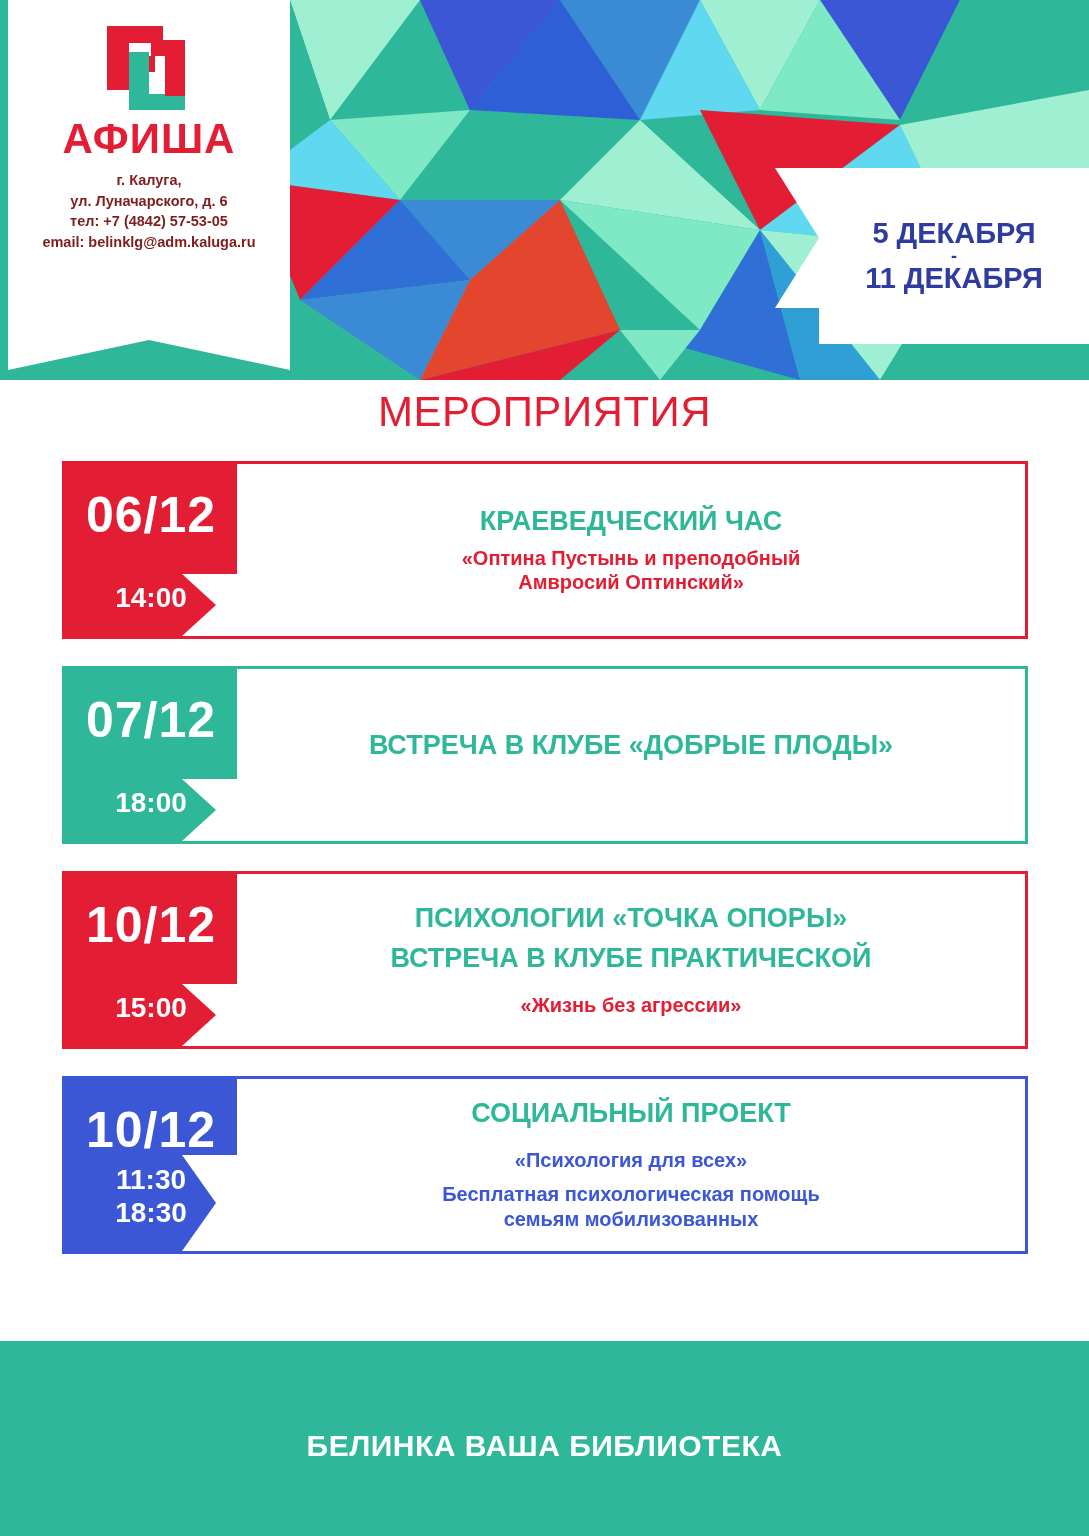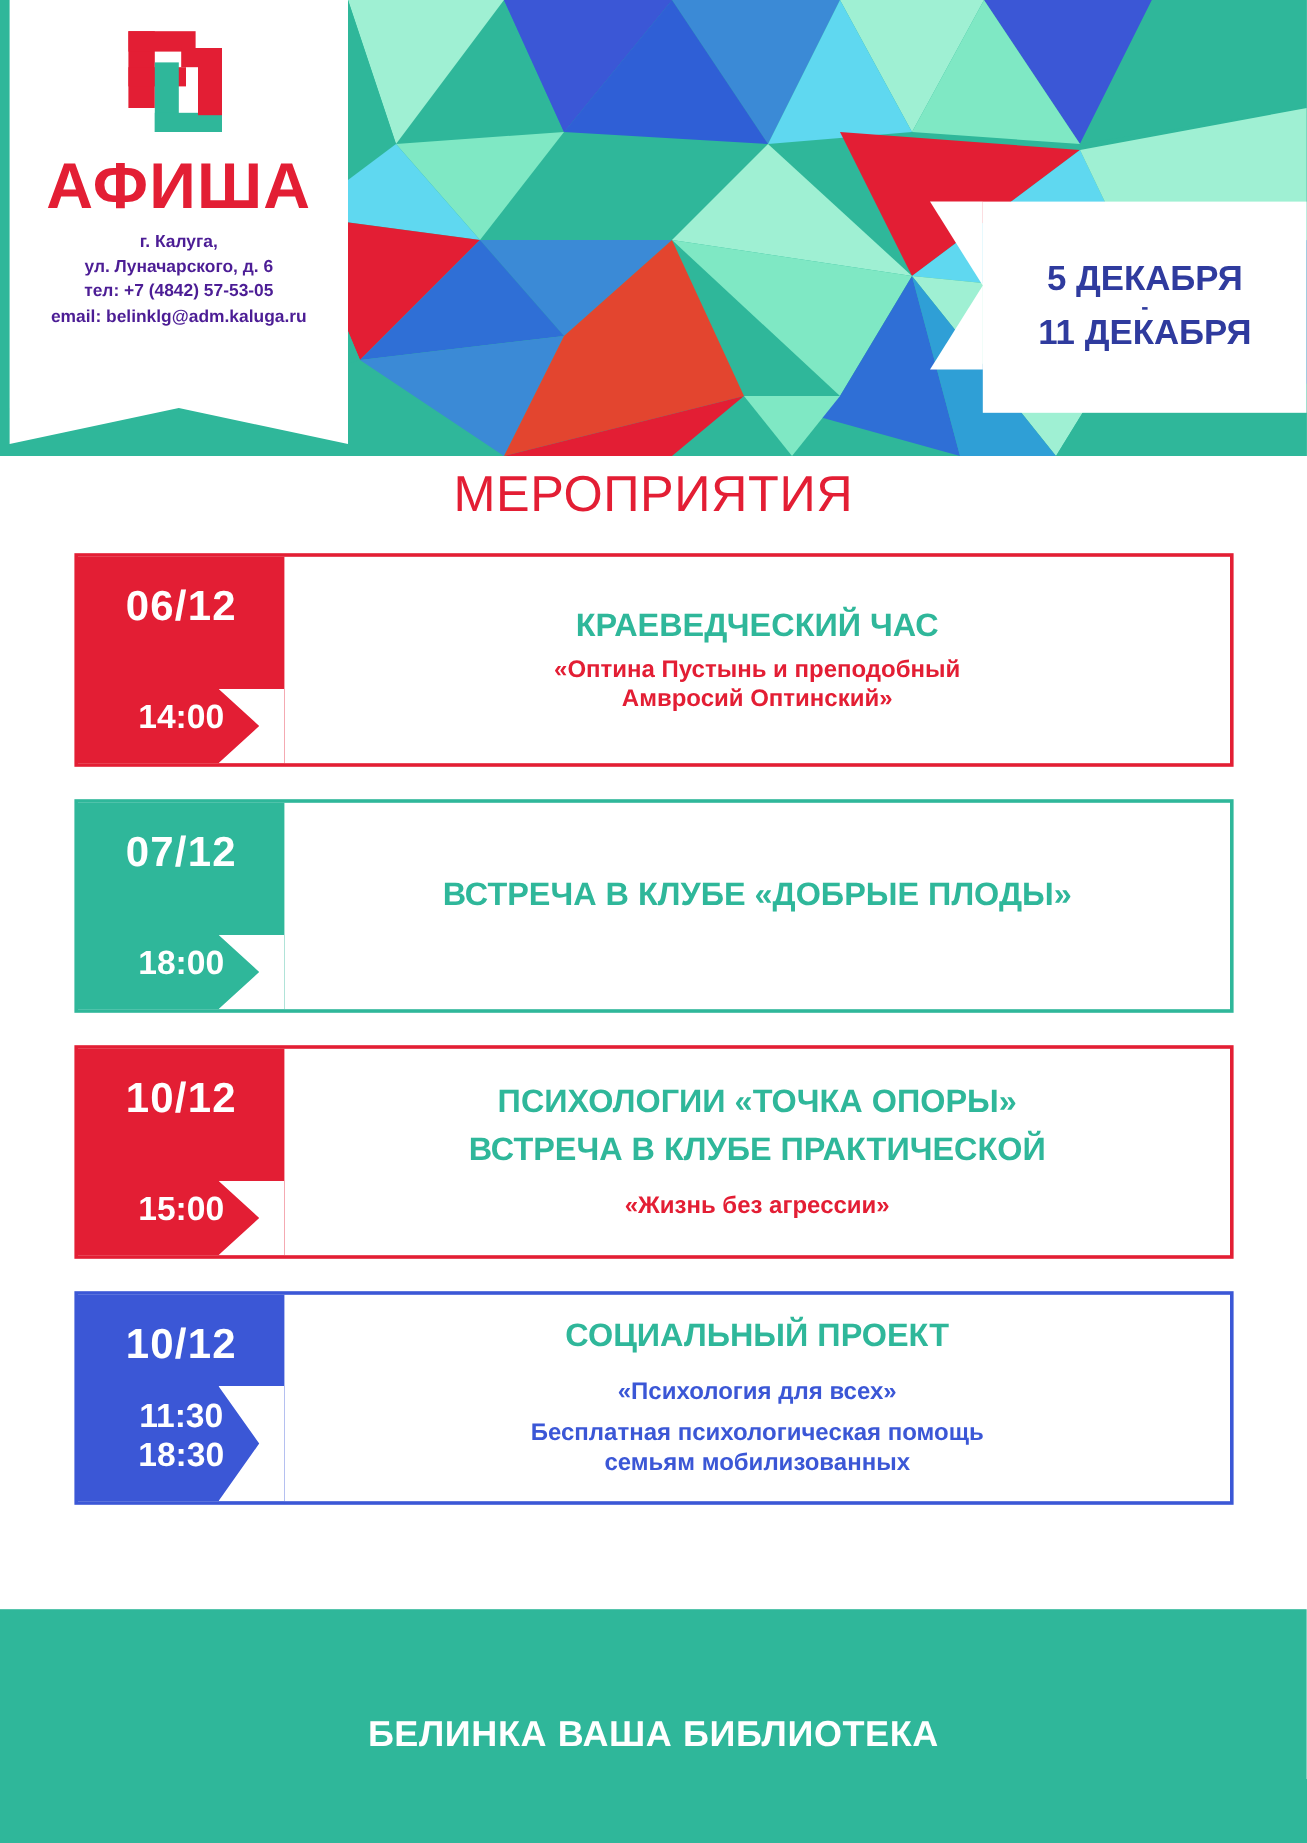--- a/index.html
+++ b/index.html
@@ -50,31 +50,31 @@
   .lm { position: absolute; }
   .lm1 { left: 8px;  top: 4px;   width: 22px; height: 64px; background: #e31e34; }
   .lm2 { left: 8px;  top: 4px;   width: 56px; height: 17px; background: #e31e34; }
   .lm3 { left: 8px;  top: 34px;  width: 48px; height: 16px; background: #e31e34; }
   .lm4 { left: 30px; top: 30px;  width: 20px; height: 58px; background: #2fb79a; }
   .lm5 { left: 30px; top: 72px;  width: 56px; height: 16px; background: #2fb79a; }
   .lm6 { left: 52px; top: 18px;  width: 34px; height: 16px; background: #e31e34; }
   .lm7 { left: 66px; top: 18px;  width: 20px; height: 56px; background: #e31e34; }
   .afisha {
     text-align: center;
-    font-size: 54px;
+    font-size: 42px;
     font-weight: bold;
     color: #e31e34;
     letter-spacing: 1px;
     line-height: 1;
-    margin-top: 16px;
+    margin-top: 6px;
   }
   .contacts {
     margin-top: 10px;
     text-align: center;
-    color: #4c1d95;
+    color: #7f1d1d;
     font-size: 14.5px;
     font-weight: bold;
     line-height: 1.42;
   }
 
   
   .date-ribbon {
     position: absolute;
     right: 0; top: 168px;
     width: 270px; height: 176px;
@@ -138,21 +138,21 @@
     display: flex;
     flex-direction: column;
     align-items: center;
     justify-content: flex-start;
     padding-top: 22px;
   }
   .event.green .date-col { background: #2fb79a; }
   .event.blue  .date-col { background: #3b57d6; }
 
   .date-col .day {
-    font-size: 35px;
+    font-size: 50px;
     font-weight: bold;
     letter-spacing: 1px;
   }
   .date-col .times {
     position: absolute;
     left: 0; bottom: 22px;
     width: 100%;
     text-align: center;
   }
   .date-col .time {

